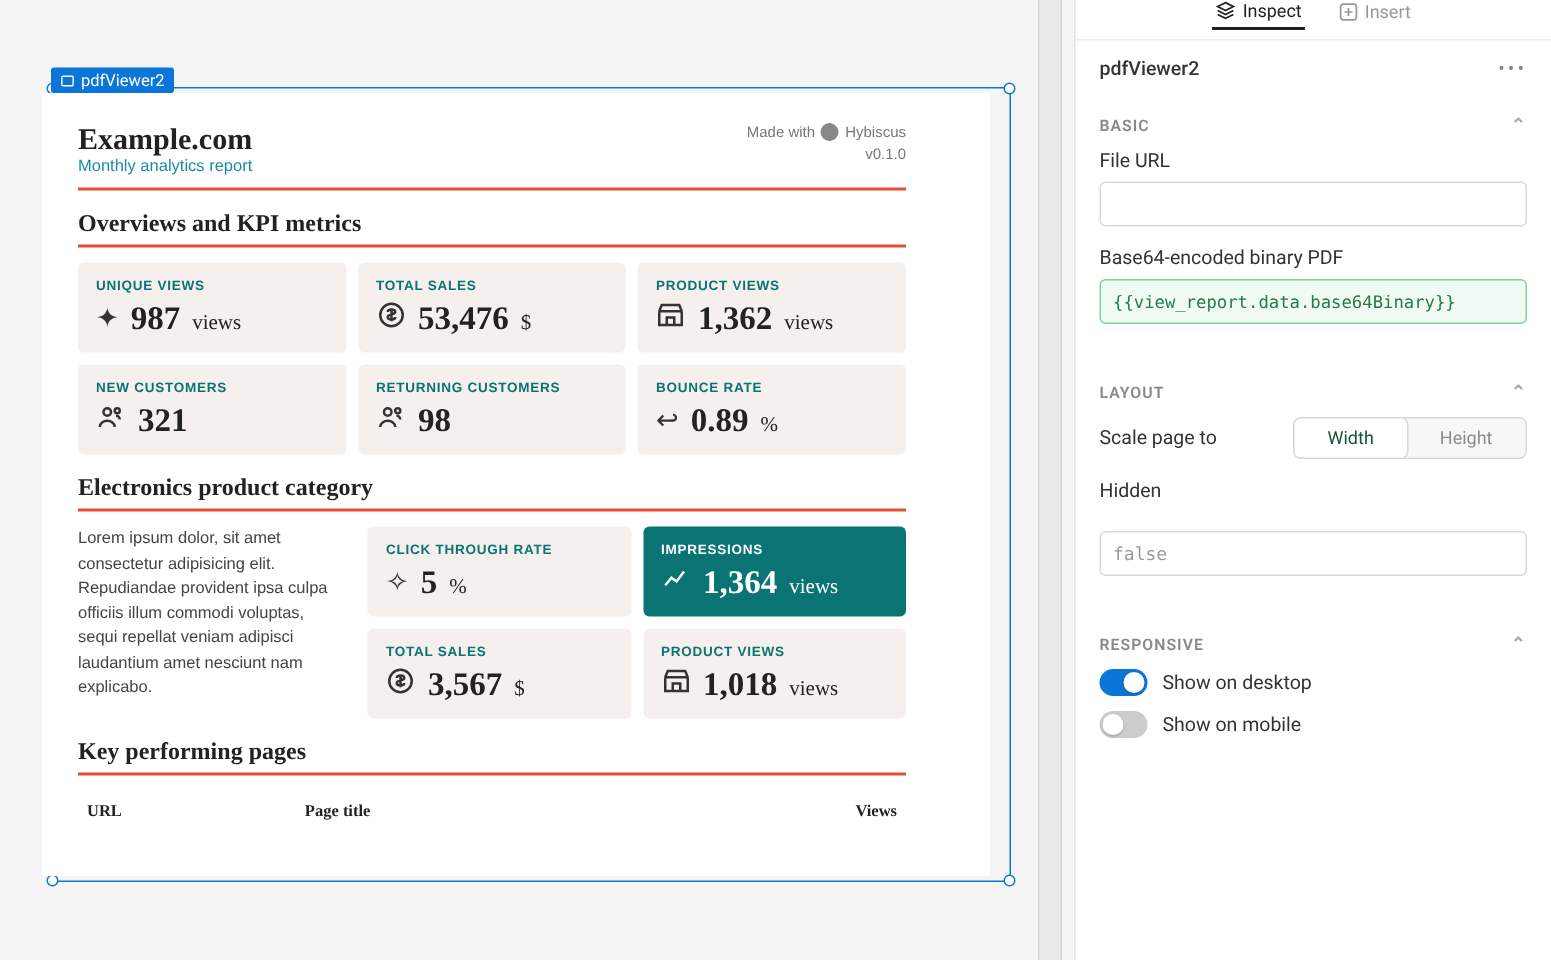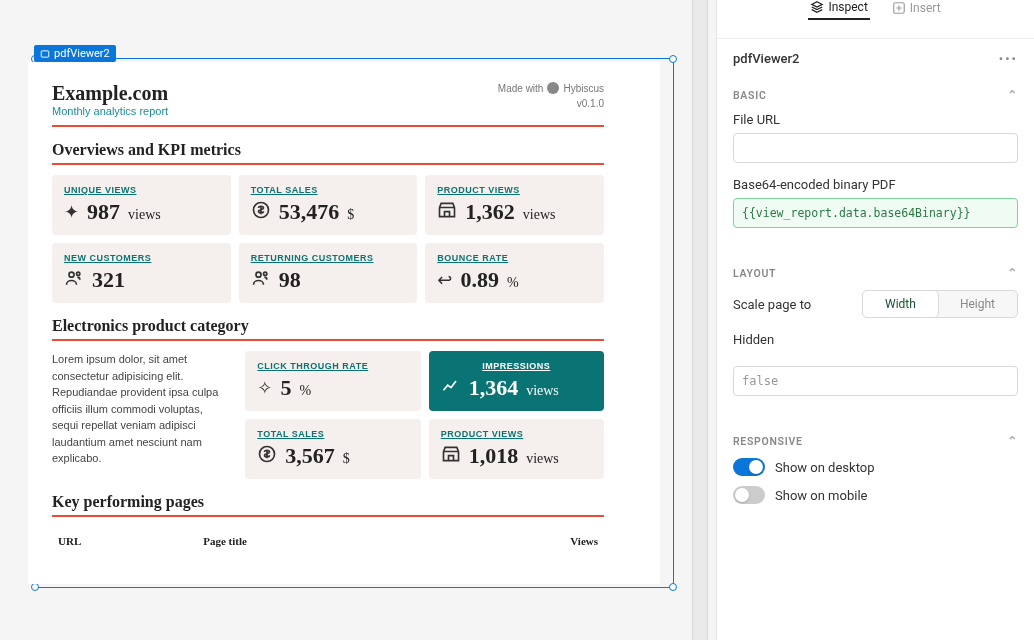--- a/index.html
+++ b/index.html
@@ -31,40 +31,40 @@
 .pdf-subtitle { font-size: 11px; color: #1a8c9e; font-family: -apple-system, sans-serif; }
 .pdf-meta { text-align: right; font-size: 10px; color: #777; font-family: -apple-system, sans-serif; }
 .pdf-meta-made { display: flex; align-items: center; gap: 4px; }
 .hybiscus-logo { width: 12px; height: 12px; background: #888; border-radius: 50%; display: inline-block; }
 .pdf-version { margin-top: 4px; }
 
 .section-title { font-size: 16px; font-weight: 700; border-bottom: 2px solid #e94b35; padding-bottom: 4px; margin-bottom: 10px; margin-top: 14px; }
 
 .kpi-grid { display: grid; grid-template-columns: 1fr 1fr 1fr; gap: 8px; }
 .kpi-card { background: #f5f0ed; border-radius: 4px; padding: 10px 12px; }
-.kpi-card.highlight { background: #0a7373; color: #fff; text-align: center; }
-.kpi-label { font-size: 9px; text-transform: uppercase; letter-spacing: 0.5px; color: #0a7373; font-weight: 700; font-family: -apple-system, sans-serif; margin-bottom: 4px; text-decoration: underline; }
+.kpi-card.highlight { background: #0a7373; color: #fff; }
+.kpi-label { font-size: 9px; text-transform: uppercase; letter-spacing: 0.5px; color: #0a7373; font-weight: 700; font-family: -apple-system, sans-serif; margin-bottom: 4px; }
 .kpi-card.highlight .kpi-label { color: #fff; }
 .kpi-value-row { display: flex; align-items: baseline; gap: 8px; }
 .kpi-icon { font-size: 18px; color: #333; align-self: center; }
 .kpi-card.highlight .kpi-icon { color: #fff; }
 .kpi-value { font-size: 22px; font-weight: 700; }
 .kpi-unit { font-size: 14px; font-weight: 400; }
 
 .body-text { font-size: 11px; color: #444; line-height: 1.5; font-family: -apple-system, sans-serif; }
 .two-col { display: grid; grid-template-columns: 1fr 2fr; gap: 14px; align-items: start; }
 .metric-grid { display: grid; grid-template-columns: 1fr 1fr; gap: 8px; }
 
 .pdf-table { width: 100%; font-size: 11px; }
 .pdf-table th { text-align: left; padding: 6px 4px; font-weight: 700; font-family: Georgia, serif; }
 .pdf-table th:last-child { text-align: right; }
 
 
 .inspector { width: 318px; background: #fff; border-left: 1px solid #e4e4e4; display: flex; flex-direction: column; font-size: 13px; color: #333; margin-left: 8px; }
-.inspector-tabs { display: flex; justify-content: center; gap: 20px; padding: 0 12px 18px; border-bottom: 1px solid #eee; }
+.inspector-tabs { display: flex; justify-content: center; gap: 20px; padding: 0 12px 6px; border-bottom: 1px solid #eee; }
 .inspector-tab { display: flex; align-items: center; gap: 4px; padding: 0 2px 4px; color: #999; cursor: pointer; font-size: 12px; }
 .inspector-tab.active { color: #222; border-bottom: 2px solid #222; }
 .inspector-tab svg { width: 14px; height: 14px; }
 
 .component-name-row { display: flex; justify-content: space-between; align-items: center; padding: 12px 16px; }
 .component-name { font-weight: 500; color: #333; }
 .menu-dots { color: #888; letter-spacing: 2px; cursor: pointer; }
 
 .panel-section { padding: 10px 16px 14px; }
 .panel-header { display: flex; justify-content: space-between; align-items: center; color: #888; font-size: 10.5px; text-transform: uppercase; letter-spacing: 0.7px; font-weight: 600; margin-bottom: 10px; cursor: pointer; }

